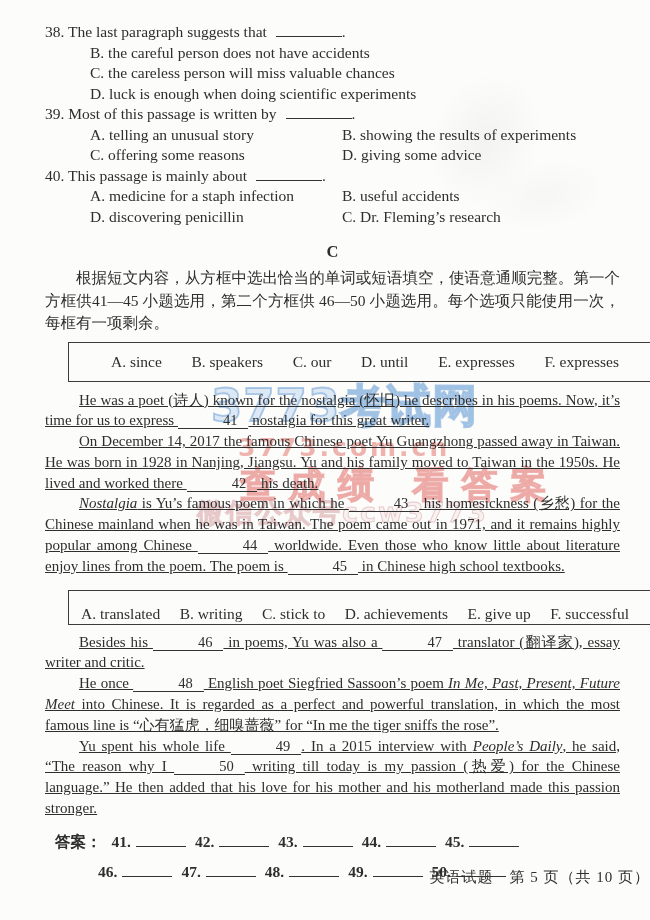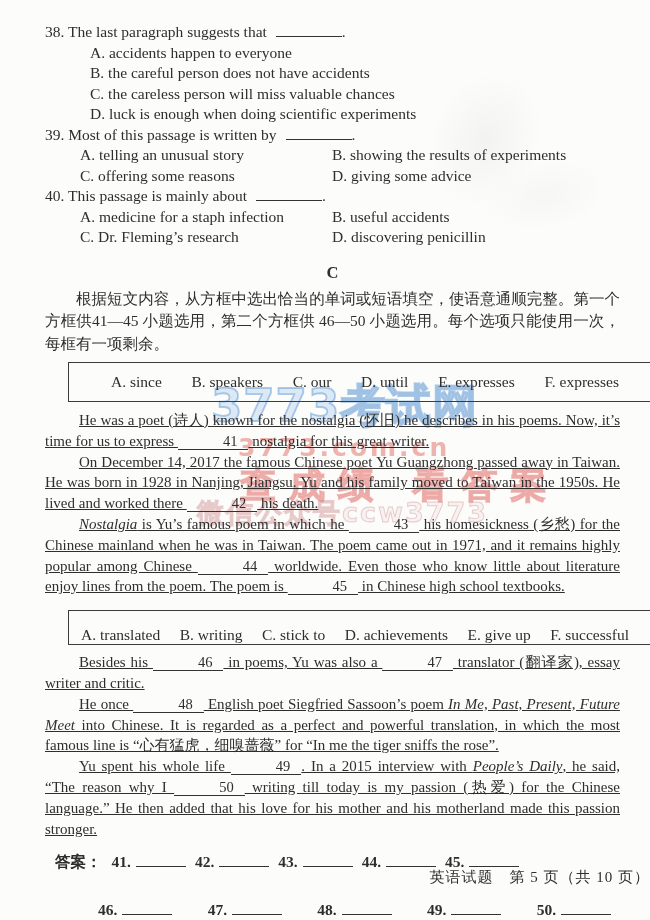--- a/index.html
+++ b/index.html
@@ -9,40 +9,40 @@
     font-family:"Liberation Serif","DejaVu Serif",serif;
     color:#2e2e2e;
   }
   .content{position:absolute;left:0;top:0;width:650px;box-sizing:border-box;
     padding:22px 30px 0 45px;z-index:2;}
   
   .q-stem{font-size:15.5px;line-height:20.5px;}
   .stem-blank{display:inline-block;width:66px;height:12px;border-bottom:1.4px solid #333;margin-left:5px;}
   .q-options .option{font-size:15.5px;line-height:20.5px;}
   .cols1 .option{margin-left:45px;}
-  .cols2{display:grid;grid-template-columns:252px auto;margin-left:35px;}
+  .cols2{display:grid;grid-template-columns:252px auto;margin-left:45px;}
   
   .sec-heading{text-align:center;font-weight:bold;font-size:16.5px;line-height:21px;margin-top:14px;}
   .instruction{font-size:15.5px;line-height:22.5px;text-align:justify;text-indent:2em;margin:5px 0 0 0;
     font-family:"Liberation Serif","DejaVu Sans",serif;}
   
   .word-box{border:1.4px solid #3c3c3c;box-sizing:border-box;width:592px;margin:7px 0 0 23px;
     display:flex;justify-content:space-between;align-items:center;font-size:15.5px;}
   #word-box-1{height:40px;padding:0 40px 0 42px;}
   #word-box-2{height:35px;padding:14px 30px 0 12px;margin-top:13px;}
   
   .cloze-p{margin:0;font-size:15px;line-height:20.8px;text-align:justify;text-indent:34px;text-decoration:underline;}
   #cloze-1{margin-top:8px;}
   #cloze-2{margin-top:7px;}
   .blank{display:inline-block;padding:0 11px;border-bottom:1.4px solid #333;
     font-size:14.5px;line-height:15px;}
   
   .answers{margin-top:12px;font-size:15.5px;}
   .ans-row{display:flex;align-items:flex-end;line-height:21px;margin-left:10px;white-space:nowrap;}
-  .ans-row2{margin-left:53px;margin-top:27px;justify-content:space-between;}
+  .ans-row2{margin-left:53px;margin-top:9px;}
   .ans-label{font-weight:bold;margin-right:10px;}
   .ans-item{margin-right:9px;font-weight:bold;}
   .ans-line{display:inline-block;width:50px;height:12px;border-bottom:1.5px solid #333;margin-left:5px;}
   
   .footer{position:absolute;left:0;bottom:33px;width:100%;text-align:right;
     font-size:15px;letter-spacing:1px;z-index:2;}
   
   .wm{position:absolute;font-weight:bold;white-space:nowrap;pointer-events:none;z-index:1;
     font-family:"DejaVu Sans","Liberation Sans",sans-serif;}
   .wm-logo{left:211px;top:376px;font-size:45px;letter-spacing:1px;
@@ -69,42 +69,41 @@
   <div class="wm wm-logo">3773考试网</div>
   <div class="wm wm-url">3773.com.cn</div>
   <div class="wm wm-slogan">查成绩 看答案</div>
   <div class="wm wm-wechat">微信公众号ccw3773</div>
 
   <div class="content">
     <div id="questions">
         <div class="question">
           <div class="q-stem">38. The last paragraph suggests that <span class="stem-blank"></span>.</div>
           <div class="q-options cols1">
-            <div class="option">A. accidents happen to everyone</div>
             <div class="option">B. the careful person does not have accidents</div>
             <div class="option">C. the careless person will miss valuable chances</div>
             <div class="option">D. luck is enough when doing scientific experiments</div>
           </div>
         </div>
         <div class="question">
           <div class="q-stem">39. Most of this passage is written by <span class="stem-blank"></span>.</div>
           <div class="q-options cols2">
             <div class="option">A. telling an unusual story</div>
             <div class="option">B. showing the results of experiments</div>
             <div class="option">C. offering some reasons</div>
             <div class="option">D. giving some advice</div>
           </div>
         </div>
         <div class="question">
           <div class="q-stem">40. This passage is mainly about <span class="stem-blank"></span>.</div>
           <div class="q-options cols2">
             <div class="option">A. medicine for a staph infection</div>
             <div class="option">B. useful accidents</div>
+            <div class="option">D. discovering penicillin</div>
             <div class="option">C. Dr. Fleming’s research</div>
-            <div class="option">D. discovering penicillin</div>
           </div>
         </div>
       </div>
 
     <div class="sec-heading">C</div>
     <p class="instruction">根据短文内容，从方框中选出恰当的单词或短语填空，使语意通顺完整。第一个方框供41—45 小题选用，第二个方框供 46—50 小题选用。每个选项只能使用一次，每框有一项剩余。</p>
 
     <div class="word-box" id="word-box-1">
         <span class="box-item">A. since</span>
         <span class="box-item">B. speakers</span>

